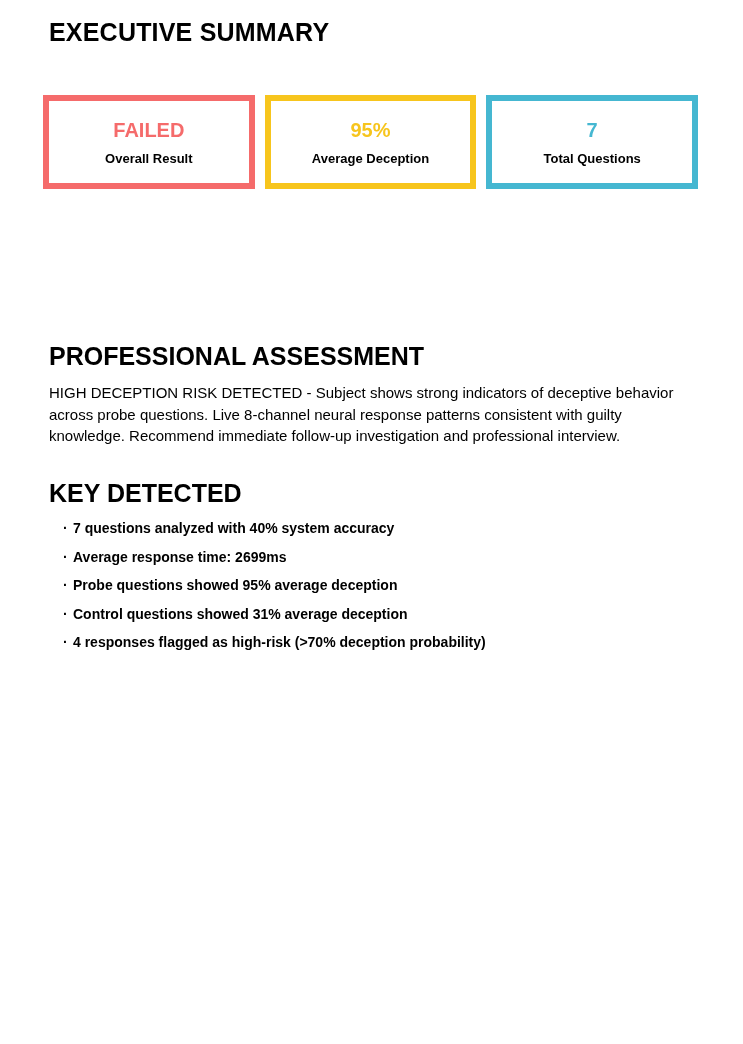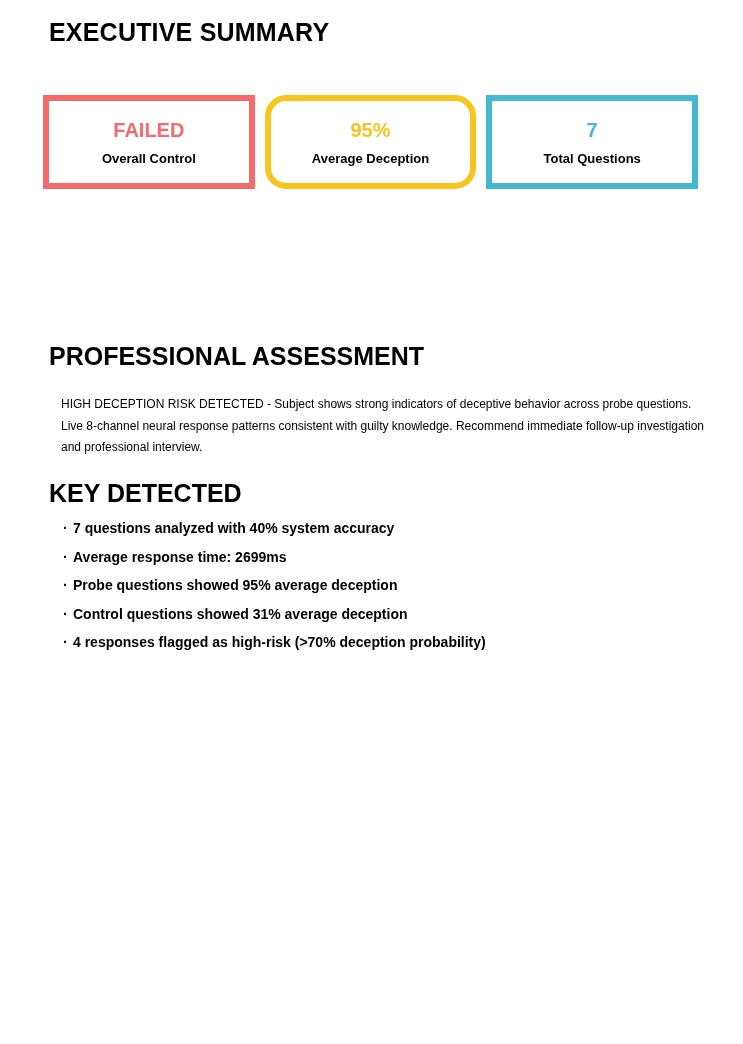--- a/index.html
+++ b/index.html
@@ -32,22 +32,22 @@
   .stat-label{
     font-size:13px;font-weight:700;color:#000;margin-top:9px;line-height:15px;
   }
   .section-heading{
     position:absolute;left:49px;margin:0;
     font-size:25px;line-height:23px;font-weight:700;color:#000;
   }
   .heading-assessment{top:345px;}
   .heading-findings{top:482px;}
   .assessment-body{
-    position:absolute;left:49px;top:382px;width:648px;margin:12px;
-    font-size:12px;line-height:21.5px;font-weight:400;color:#000;
+    position:absolute;left:49px;top:382px;width:648px;margin:0;
+    font-size:15px;line-height:21.5px;font-weight:400;color:#000;
   }
   .findings-list{
     position:absolute;left:63px;top:519px;margin:0;padding:0;list-style:none;
   }
   .finding-item{
     font-size:14px;font-weight:700;line-height:19px;margin-bottom:9.5px;color:#000;
     display:flex;align-items:baseline;
   }
   .bullet-dot{
     display:inline-block;width:10px;text-align:left;font-weight:700;flex:0 0 auto;
@@ -61,23 +61,23 @@
 <body>
 
 <div class="page">
 
   <h1 class="page-title">EXECUTIVE SUMMARY</h1>
 
   <div class="stats-grid">
     <div class="stats-row">
       <div class="stat-card" style="border-color: rgb(245, 107, 107);">
         <div class="stat-value" style="color: rgb(245, 107, 107);">FAILED</div>
-        <div class="stat-label">Overall Control</div>
+        <div class="stat-label">Overall Result</div>
       </div>
-      <div class="stat-card" style="border-color: rgb(247, 197, 29); border-radius: 21px;">
+      <div class="stat-card" style="border-color: rgb(247, 197, 29);">
         <div class="stat-value" style="color: rgb(247, 197, 29);">95%</div>
         <div class="stat-label">Average Deception</div>
       </div>
       <div class="stat-card" style="border-color: rgb(69, 183, 209);">
         <div class="stat-value" style="color: rgb(69, 183, 209);">7</div>
         <div class="stat-label">Total Questions</div>
       </div>
     </div>
   </div>
 

